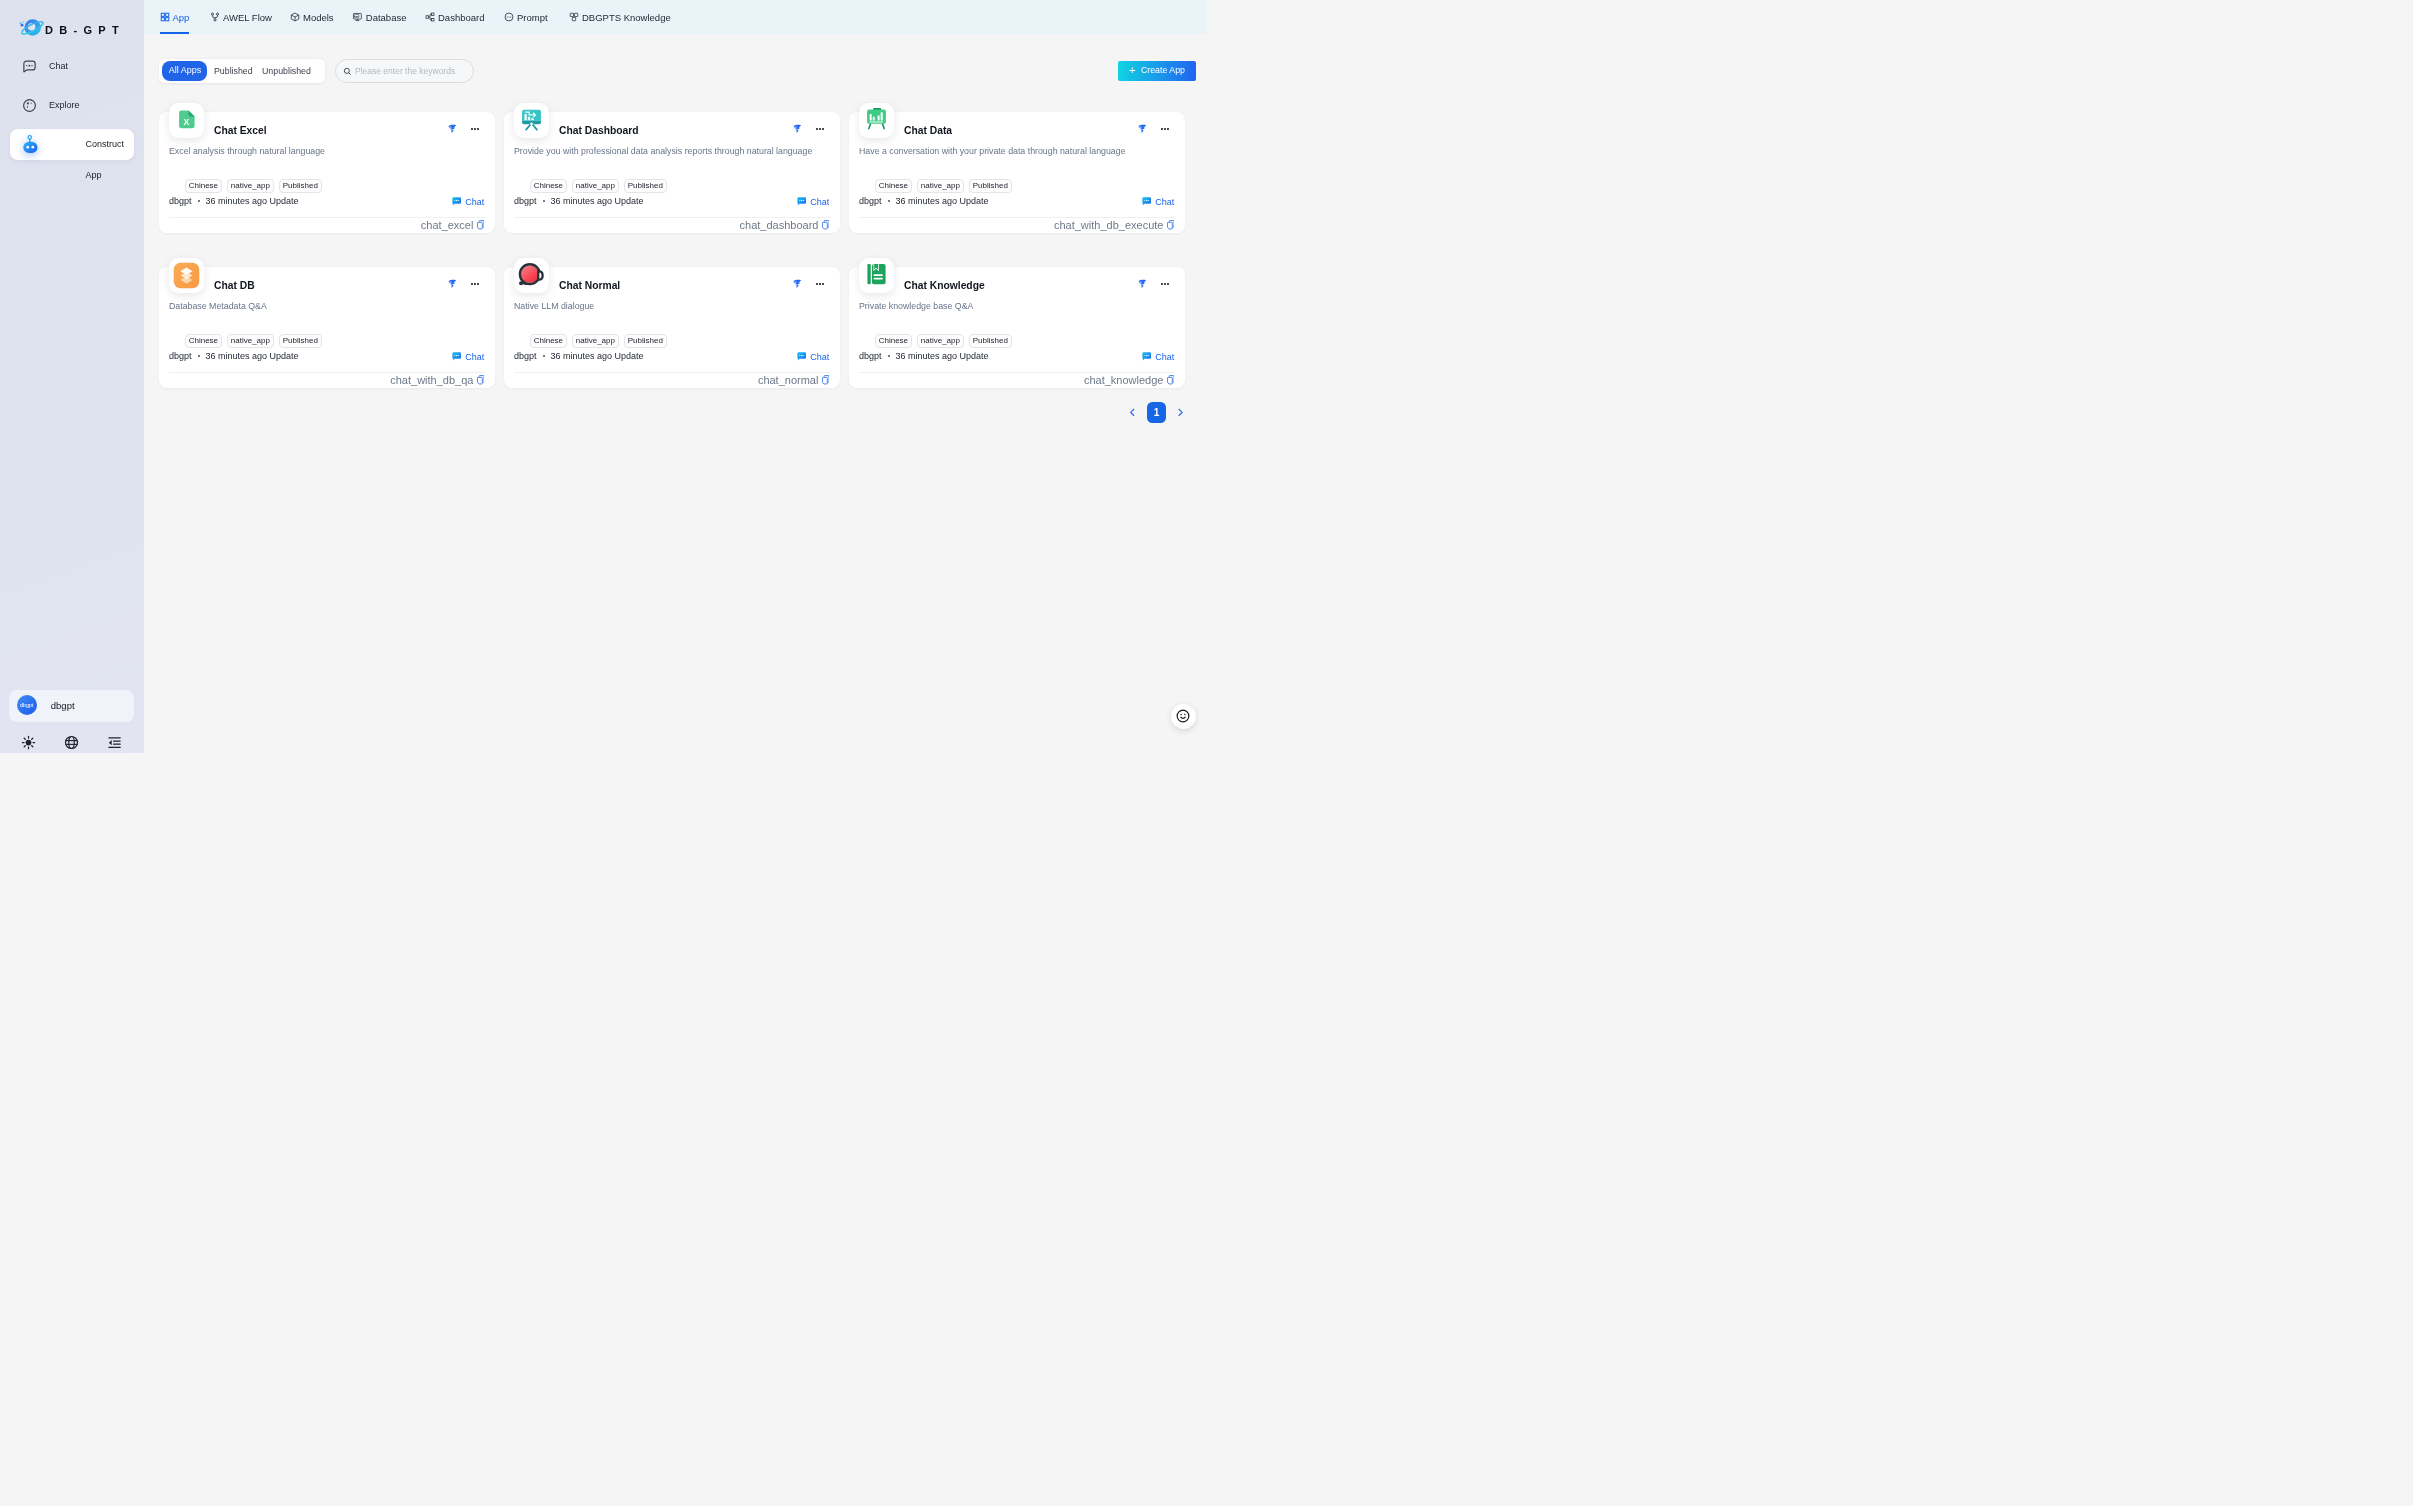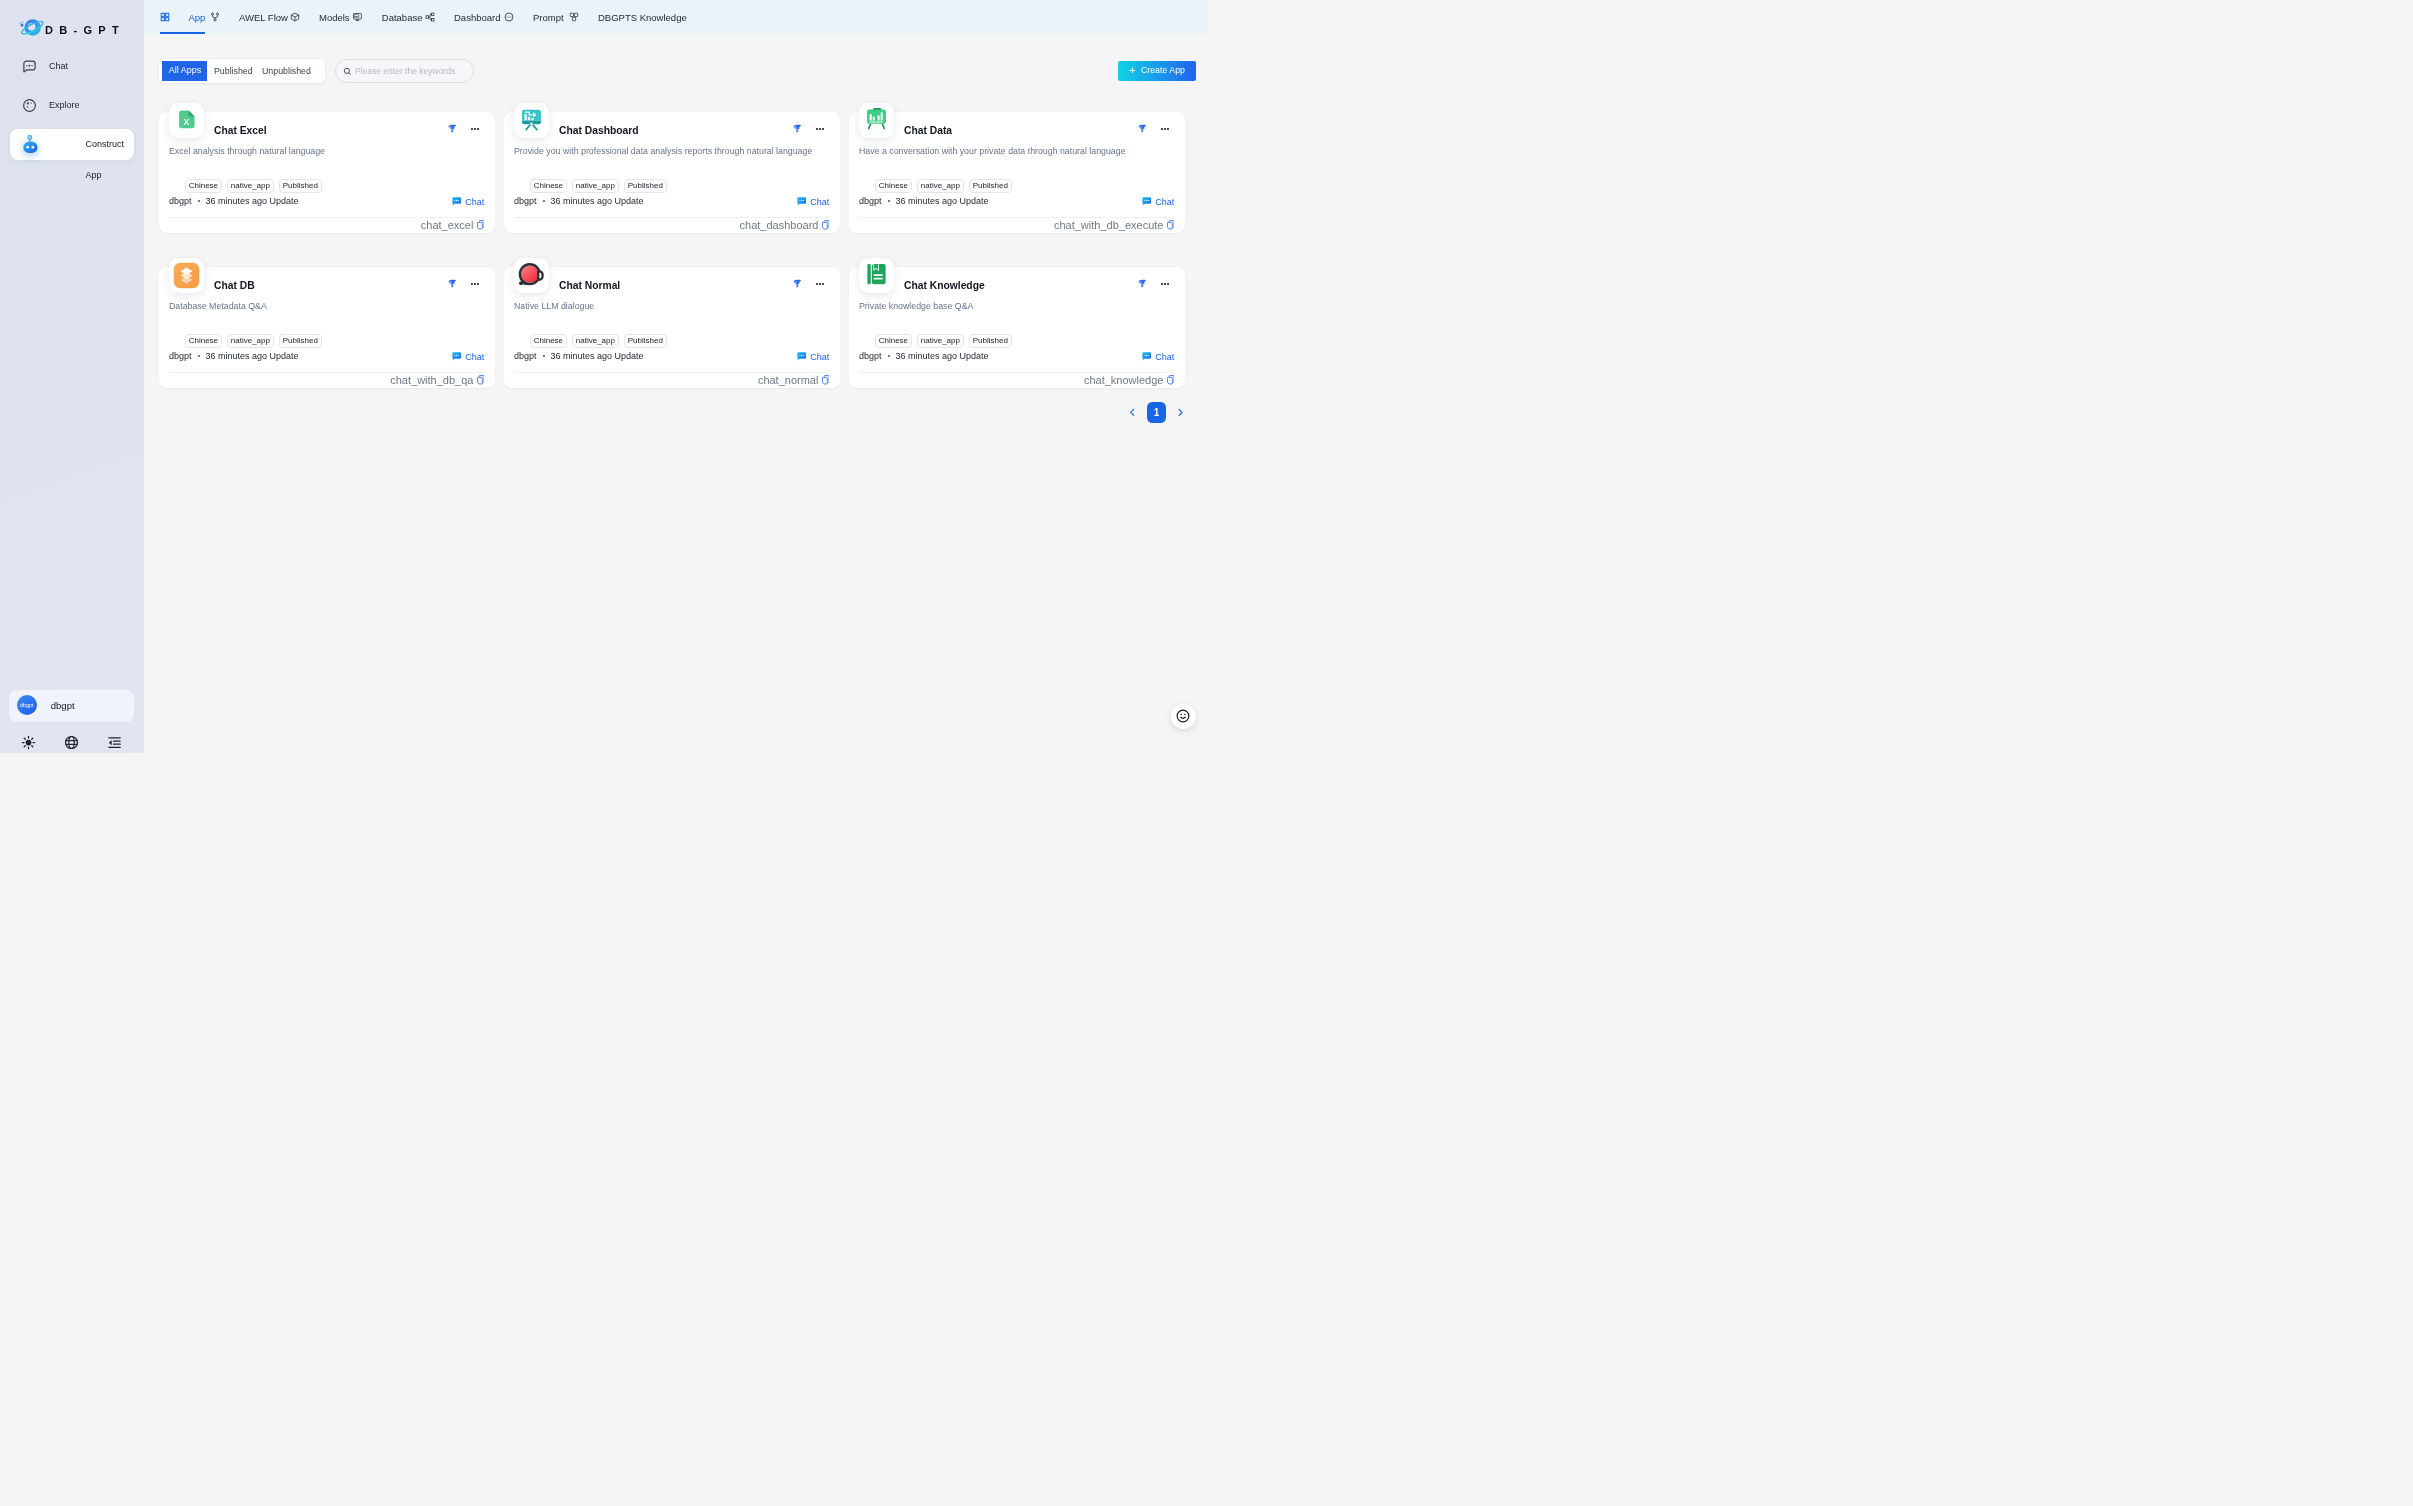--- a/index.html
+++ b/index.html
@@ -14,28 +14,28 @@
   .sideitem .lb { position:absolute; left:49px; top:0; line-height:31px; font-size:9px; color:#1c222c; }
   #constructPill { position:absolute; left:9.5px; top:129px; width:124px; height:31px; background:#fff; border-radius:8px; box-shadow:0 1.4px 4px rgba(30,40,80,.05); }
 
   #userchip { position:absolute; left:8.8px; top:690px; width:125px; height:32px; border-radius:8px; background:#f0f3f9; }
   #userchip .av { position:absolute; left:8px; top:5.4px; width:20px; height:20px; border-radius:50%;
       background:linear-gradient(135deg,#3f8cf3,#1b5bec); color:#fff; font-size:5.4px; text-align:center; line-height:20px; }
   #userchip .nm { position:absolute; left:42px; top:0; line-height:32px; font-size:9.5px; color:#10141c; }
 
   
   #topnav { position:absolute; left:144px; top:0; width:1063px; height:34px; background:#e9f3f8; }
-  .tab { position:absolute; top:0; height:34px; display:flex; align-items:center; gap:19px; font-size:9.5px; color:#252b35; }
+  .tab { position:absolute; top:0; height:34px; display:flex; align-items:center; gap:3px; font-size:9.5px; color:#252b35; }
   .tab svg { display:block; }
   .tab.active { color:#1664e8; font-weight:500; }
   .tab.active:after { content:""; position:absolute; left:0; right:0; bottom:0; height:2px; background:#1664e8; }
 
   
   #seg { position:absolute; left:159px; top:59px; width:166px; height:24px; background:#fff; border-radius:5.4px; box-shadow:0 0.7px 2.7px rgba(20,30,60,.07); }
-  #seg .on { position:absolute; left:3.4px; top:2px; width:45px; height:19.6px; border-radius:0; background:#2065e8; color:#fff; font-size:9px; text-align:center; line-height:19.6px; }
+  #seg .on { position:absolute; left:3.4px; top:2px; width:45px; height:19.6px; border-radius:8px; background:#2065e8; color:#fff; font-size:9px; text-align:center; line-height:19.6px; }
   #seg .off { position:absolute; top:0; height:24px; line-height:24px; font-size:8.8px; color:#3c424c; }
   #search { position:absolute; left:335px; top:59px; width:139px; height:24px; border:0.7px solid #dbdde1; border-radius:12px; background:#f6f7f8; }
   #search .ph { position:absolute; left:19px; top:0; line-height:23px; font-size:8.5px; color:#b3b9c2; }
   #createBtn { position:absolute; left:1118px; top:61px; width:78px; height:20px; border-radius:2px;
       background:linear-gradient(90deg,#10d3e2,#2163f1); color:#fff; font-size:8.8px; text-align:center; line-height:19.6px; }
   #createBtn b { font-size:11.5px; font-weight:400; vertical-align:-1px; margin-right:2.7px; }
 
   
   .card { position:absolute; width:336px; height:121px; background:#fff; border-radius:8px; box-shadow:0 0.7px 2px rgba(25,30,40,.05); }
   .tile { position:absolute; left:10px; top:-8.8px; width:35px; height:35px; background:#fff; border-radius:9.5px; box-shadow:0 2.7px 8px rgba(20,30,60,.10); }

